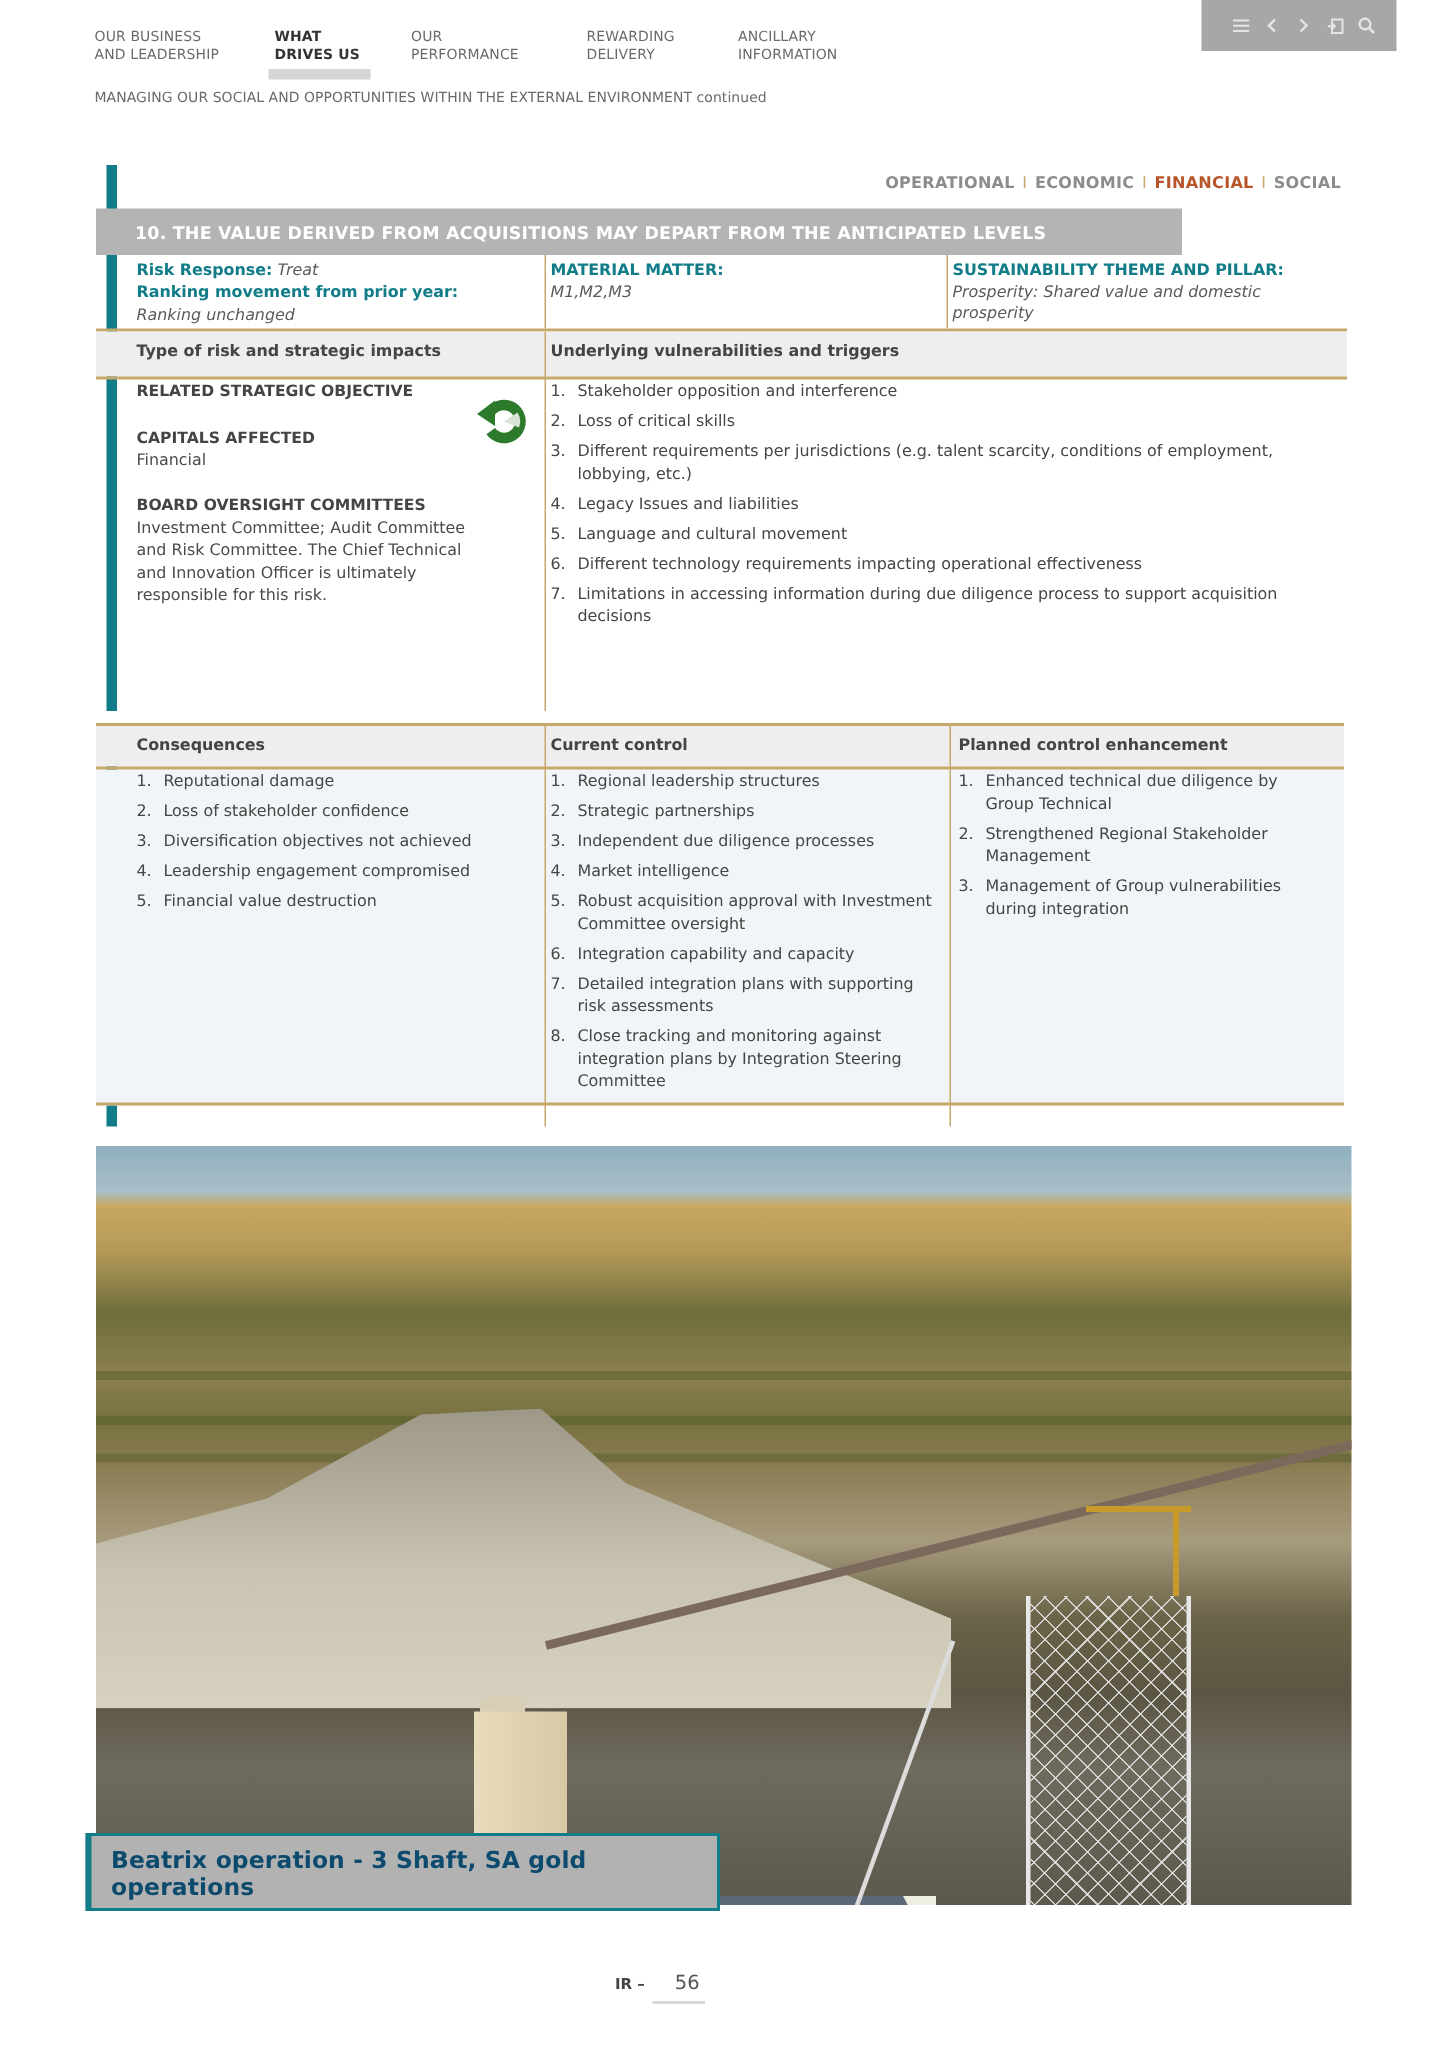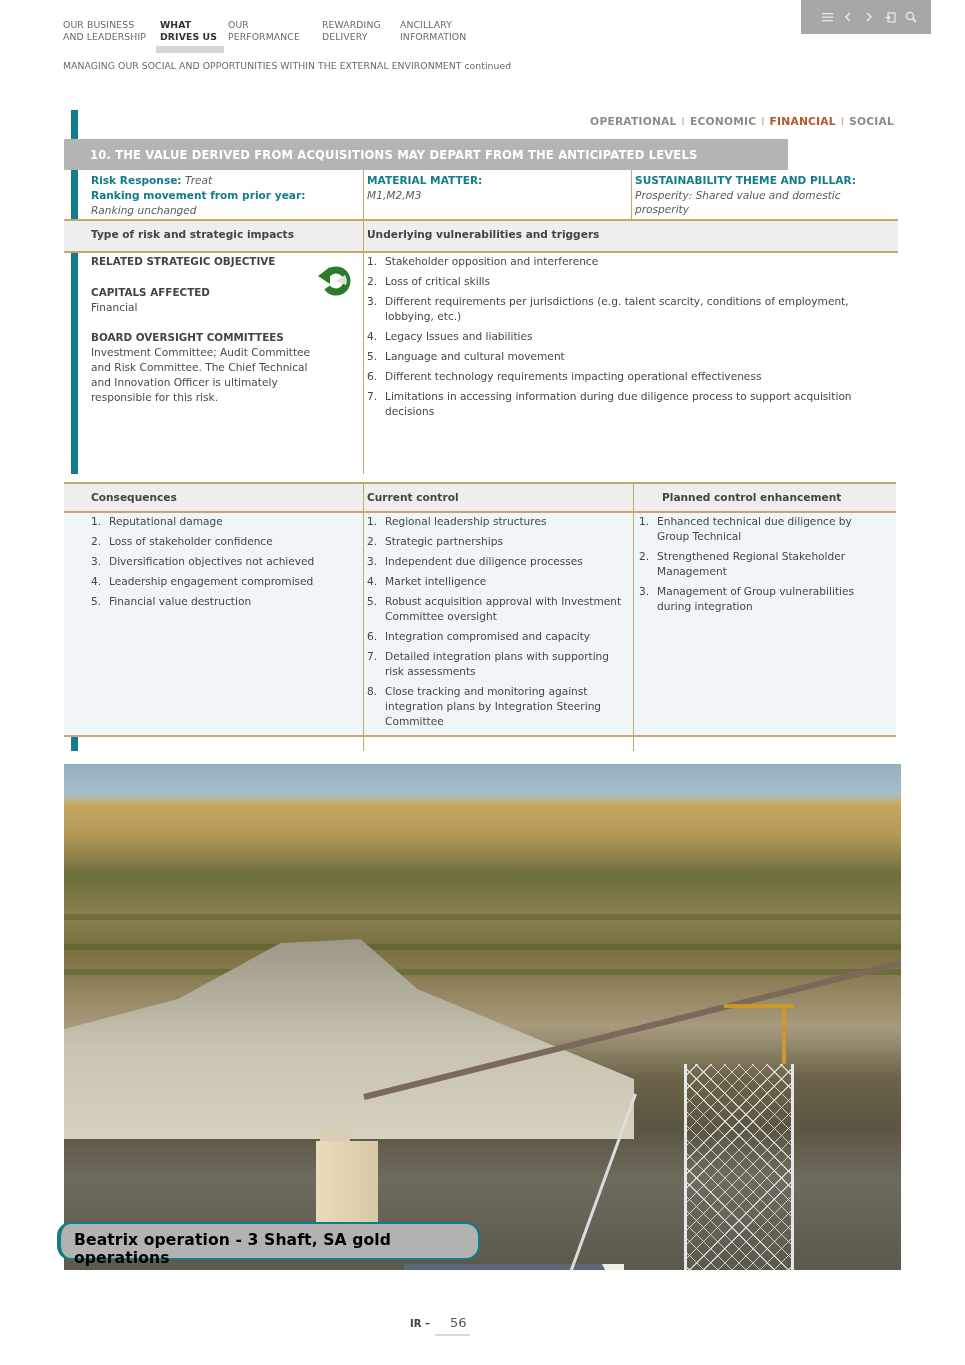--- a/index.html
+++ b/index.html
@@ -1,20 +1,20 @@
 <!DOCTYPE html>
 <html><head>
 <meta charset="utf-8">
 <style>
   * { box-sizing: border-box; margin: 0; padding: 0; }
   html, body { width: 965px; height: 1365px; background: #ffffff; overflow: hidden; }
   body { position: relative; font-family: "DejaVu Sans", "Liberation Sans", sans-serif; color: #4a4a4a; }
 
   
-  .topnav { position: absolute; left: 63px; top: 19px; display: flex; font-size: 9.3px; line-height: 12px; letter-spacing: 0.1px; color: #6a6a6a; }
+  .topnav { position: absolute; left: 63px; top: 19px; display: flex; font-size: 9.3px; line-height: 12px; letter-spacing: 0.1px; color: #6a6a6a; gap: 23px; }
   .topnav .item { position: relative; white-space: pre-line; }
   .topnav .item.active { font-weight: bold; color: #333; }
   .topnav .item.active .underline { position: absolute; left: -4px; top: 27px; width: 68px; height: 7px; background: #d6d6d6; }
   .subhead { position: absolute; left: 63px; top: 60px; font-size: 9.3px; color: #6a6a6a; letter-spacing: 0.05px; }
 
   .toolbar { position: absolute; left: 801px; top: 0; width: 130px; height: 34px; background: #a7a7a7; display: flex; align-items: center; justify-content: flex-end; padding-right: 14px; gap: 9px; }
   .toolbar span { width: 12px; height: 12px; display: flex; align-items: center; justify-content: center; }
   .toolbar svg { display: block; }
 
   
@@ -55,21 +55,21 @@
   .photo .tower { position: absolute; left: 252px; top: 377px; width: 62px; height: 118px; background: linear-gradient(90deg,#e9dcbc,#d7c9a6); }
   .photo .tower-top { position: absolute; left: 256px; top: 366px; width: 30px; height: 14px; background: #d8cdb5; border-radius: 50% 50% 0 0; }
   .photo .building { position: absolute; left: 340px; top: 500px; width: 220px; height: 196px; background: #efeee2; }
   .photo .roof { position: absolute; left: 340px; top: 500px; width: 225px; height: 52px; background: #5b6877; clip-path: polygon(0 0, 88% 0, 100% 100%, 0 100%); }
   .photo .headframe { position: absolute; left: 620px; top: 300px; width: 110px; height: 330px; border-left: 3px solid #e7e7e7; border-right: 3px solid #e7e7e7;
       background: repeating-linear-gradient(45deg, transparent 0 9px, rgba(235,235,235,0.8) 9px 10px), repeating-linear-gradient(-45deg, transparent 0 9px, rgba(235,235,235,0.8) 9px 10px); }
   .photo .frame-leg { position: absolute; left: 570px; top: 330px; width: 3px; height: 330px; background: #dcdcdc; transform: rotate(20deg); transform-origin: top center; }
   .photo .crane { position: absolute; left: 660px; top: 240px; width: 70px; height: 4px; background: #c99a2a; }
   .photo .crane-pole { position: absolute; left: 718px; top: 240px; width: 4px; height: 60px; background: #c99a2a; }
 
-  .caption { position: absolute; left: 57px; top: 1222px; width: 423px; height: 38px; background: #b2b2b2; border-left: 4px solid #127d88; border-top: 2px solid #127d88; border-right: 2px solid #127d88; border-bottom: 2px solid #127d88; color: #000000; font-size: 15.6px; font-weight: bold; padding: 7px 0 0 13px; letter-spacing: 0.1px; border-radius: 14px; }
+  .caption { position: absolute; left: 57px; top: 1222px; width: 423px; height: 52px; background: #b2b2b2; border-left: 4px solid #127d88; border-top: 2px solid #127d88; border-right: 2px solid #127d88; border-bottom: 2px solid #127d88; color: #0c4a6e; font-size: 15.6px; font-weight: bold; padding: 7px 0 0 13px; letter-spacing: 0.1px; }
 
   .footer { position: absolute; top: 1315px; left: 410px; display: flex; align-items: baseline; gap: 14px; }
   .footer .ir { font-size: 10px; font-weight: bold; color: #444; }
   .footer .pg { font-size: 13px; color: #555; position: relative; padding: 0 6px; }
   .footer .pg .uline { position: absolute; left: -9px; top: 19px; width: 35px; height: 2px; background: #d9d9d9; }
 </style>
 </head>
 <body>
 
 <div class="topnav">
@@ -181,42 +181,42 @@
   <li><span class="num">5.</span><span>Language and cultural movement</span></li>
   <li><span class="num">6.</span><span>Different technology requirements impacting operational effectiveness</span></li>
   <li><span class="num">7.</span><span>Limitations in accessing information during due diligence process to support acquisition decisions</span></li>
 </ol>
 
 <div class="lower-bg"></div>
 <div class="gridline-h" style="left:64px;top:482px;width:832px"></div>
 <div class="hdr-band" style="left:64px;top:484px;width:832px;height:27px">
   <span style="position:absolute;left:27px">Consequences</span>
   <span style="position:absolute;left:303px">Current control</span>
-  <span style="position:absolute;left:598px">Planned control enhancement</span>
+  <span style="position:absolute;left:575px">Planned control enhancement</span>
 </div>
 <div class="gridline-h" style="left:64px;top:511px;width:832px"></div>
 <div class="gridline-h" style="left:64px;top:735px;width:832px"></div>
 <div class="gridline-v" style="left:363px;top:484px;height:267px"></div>
 <div class="gridline-v" style="left:633px;top:484px;height:267px"></div>
 
 <ol class="list" style="position:absolute;left:91px;top:514px;width:265px">
   <li><span class="num">1.</span><span>Reputational damage</span></li>
   <li><span class="num">2.</span><span>Loss of stakeholder confidence</span></li>
   <li><span class="num">3.</span><span>Diversification objectives not achieved</span></li>
   <li><span class="num">4.</span><span>Leadership engagement compromised</span></li>
   <li><span class="num">5.</span><span>Financial value destruction</span></li>
 </ol>
 
 <ol class="list" style="position:absolute;left:367px;top:514px;width:255px">
   <li><span class="num">1.</span><span>Regional leadership structures</span></li>
   <li><span class="num">2.</span><span>Strategic partnerships</span></li>
   <li><span class="num">3.</span><span>Independent due diligence processes</span></li>
   <li><span class="num">4.</span><span>Market intelligence</span></li>
   <li><span class="num">5.</span><span>Robust acquisition approval with Investment Committee oversight</span></li>
-  <li><span class="num">6.</span><span>Integration compromised and capacity</span></li>
+  <li><span class="num">6.</span><span>Integration capability and capacity</span></li>
   <li><span class="num">7.</span><span>Detailed integration plans with supporting risk assessments</span></li>
   <li><span class="num">8.</span><span>Close tracking and monitoring against integration plans by Integration Steering Committee</span></li>
 </ol>
 
 <ol class="list" style="position:absolute;left:639px;top:514px;width:240px">
   <li><span class="num">1.</span><span>Enhanced technical due diligence by Group Technical</span></li>
   <li><span class="num">2.</span><span>Strengthened Regional Stakeholder Management</span></li>
   <li><span class="num">3.</span><span>Management of Group vulnerabilities during integration</span></li>
 </ol>
 

